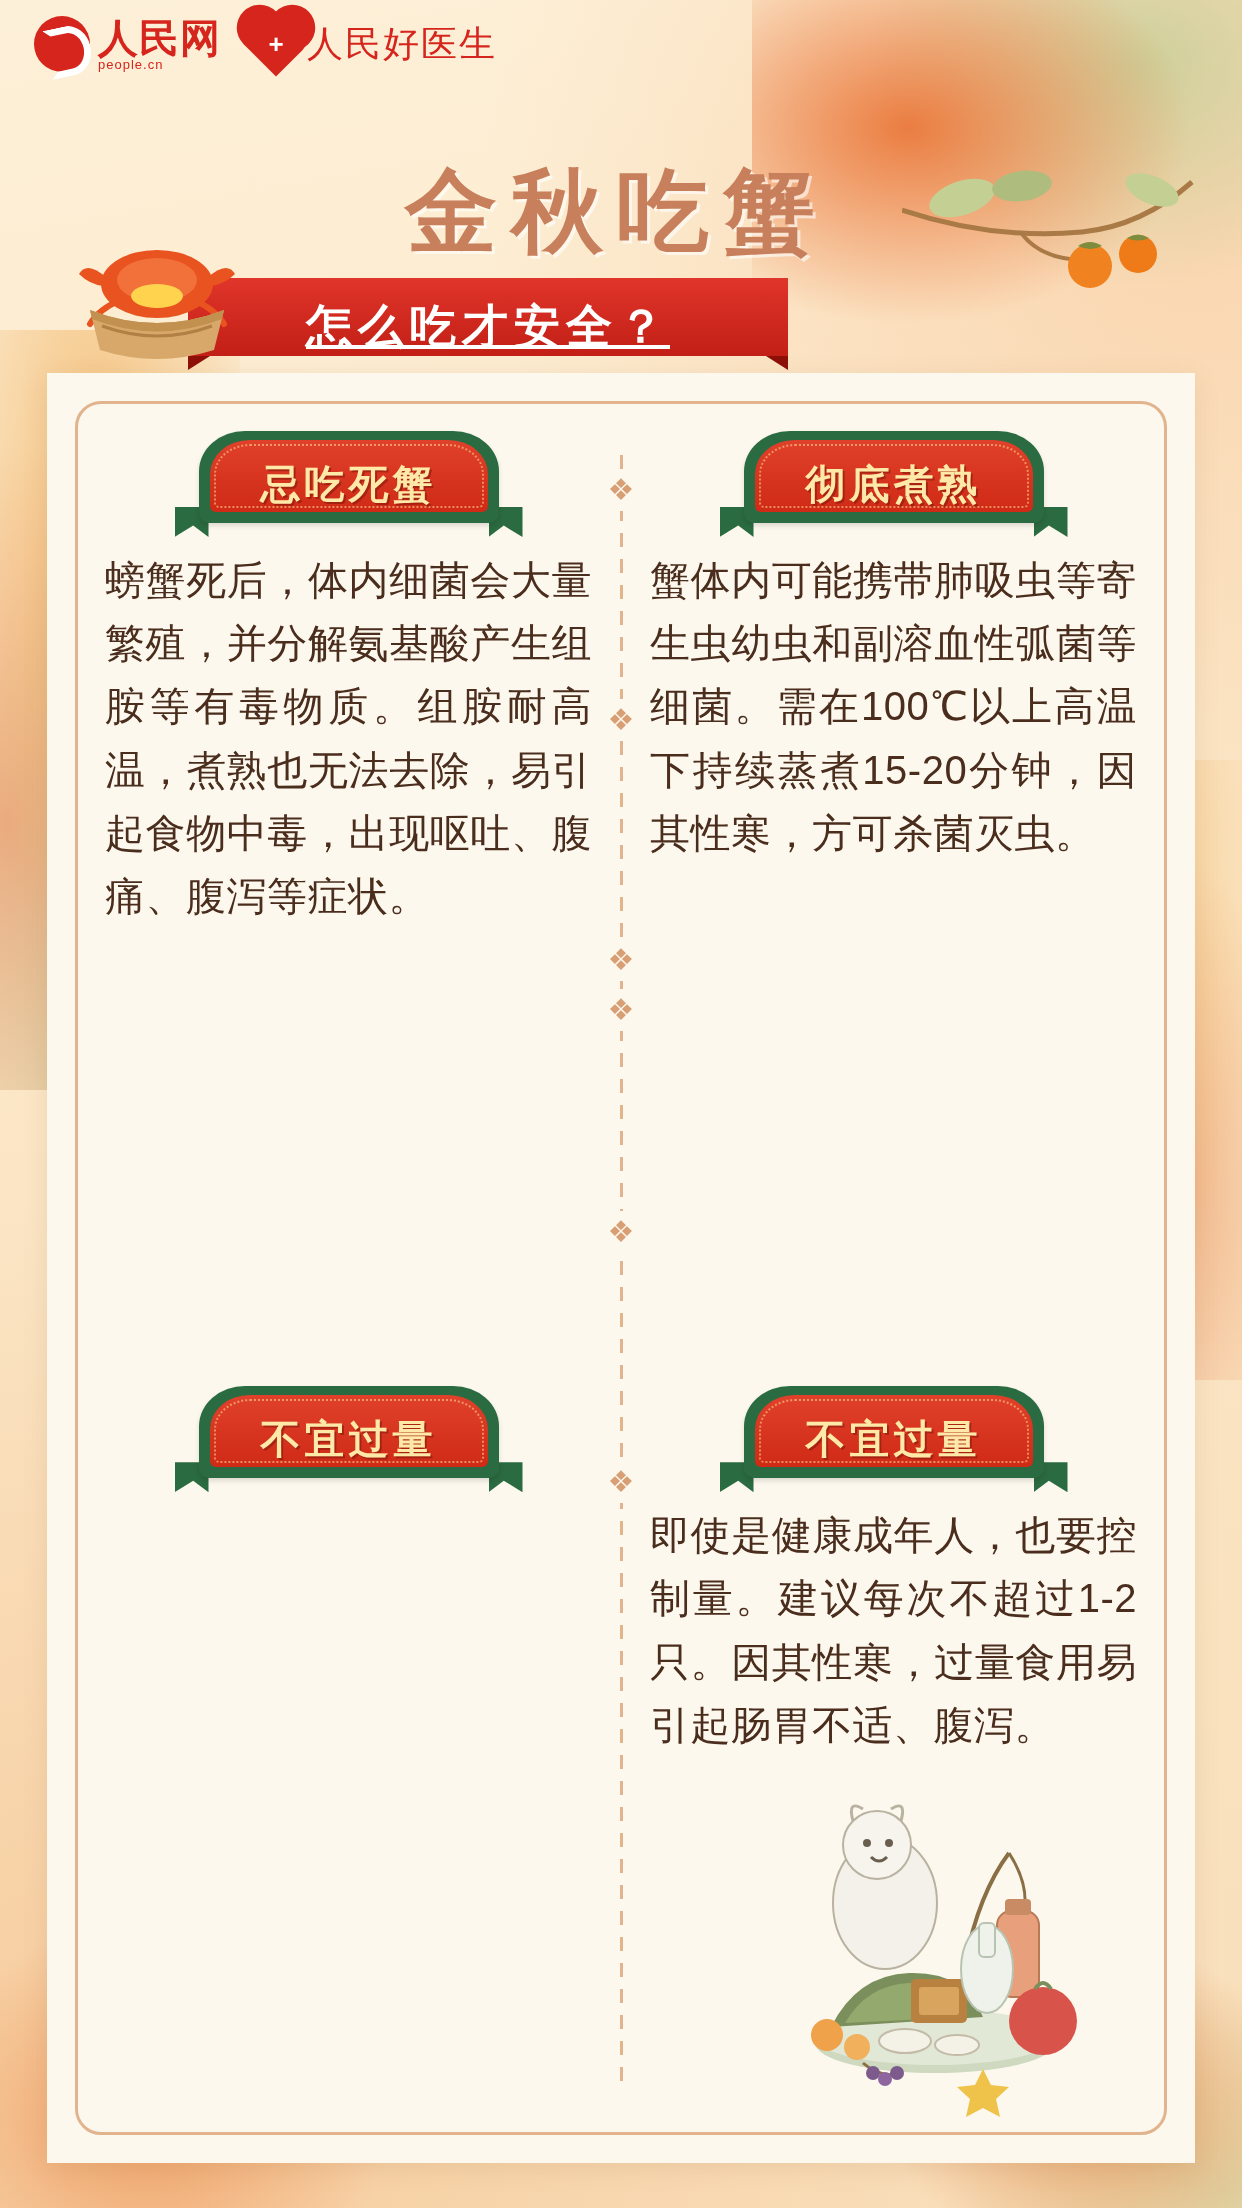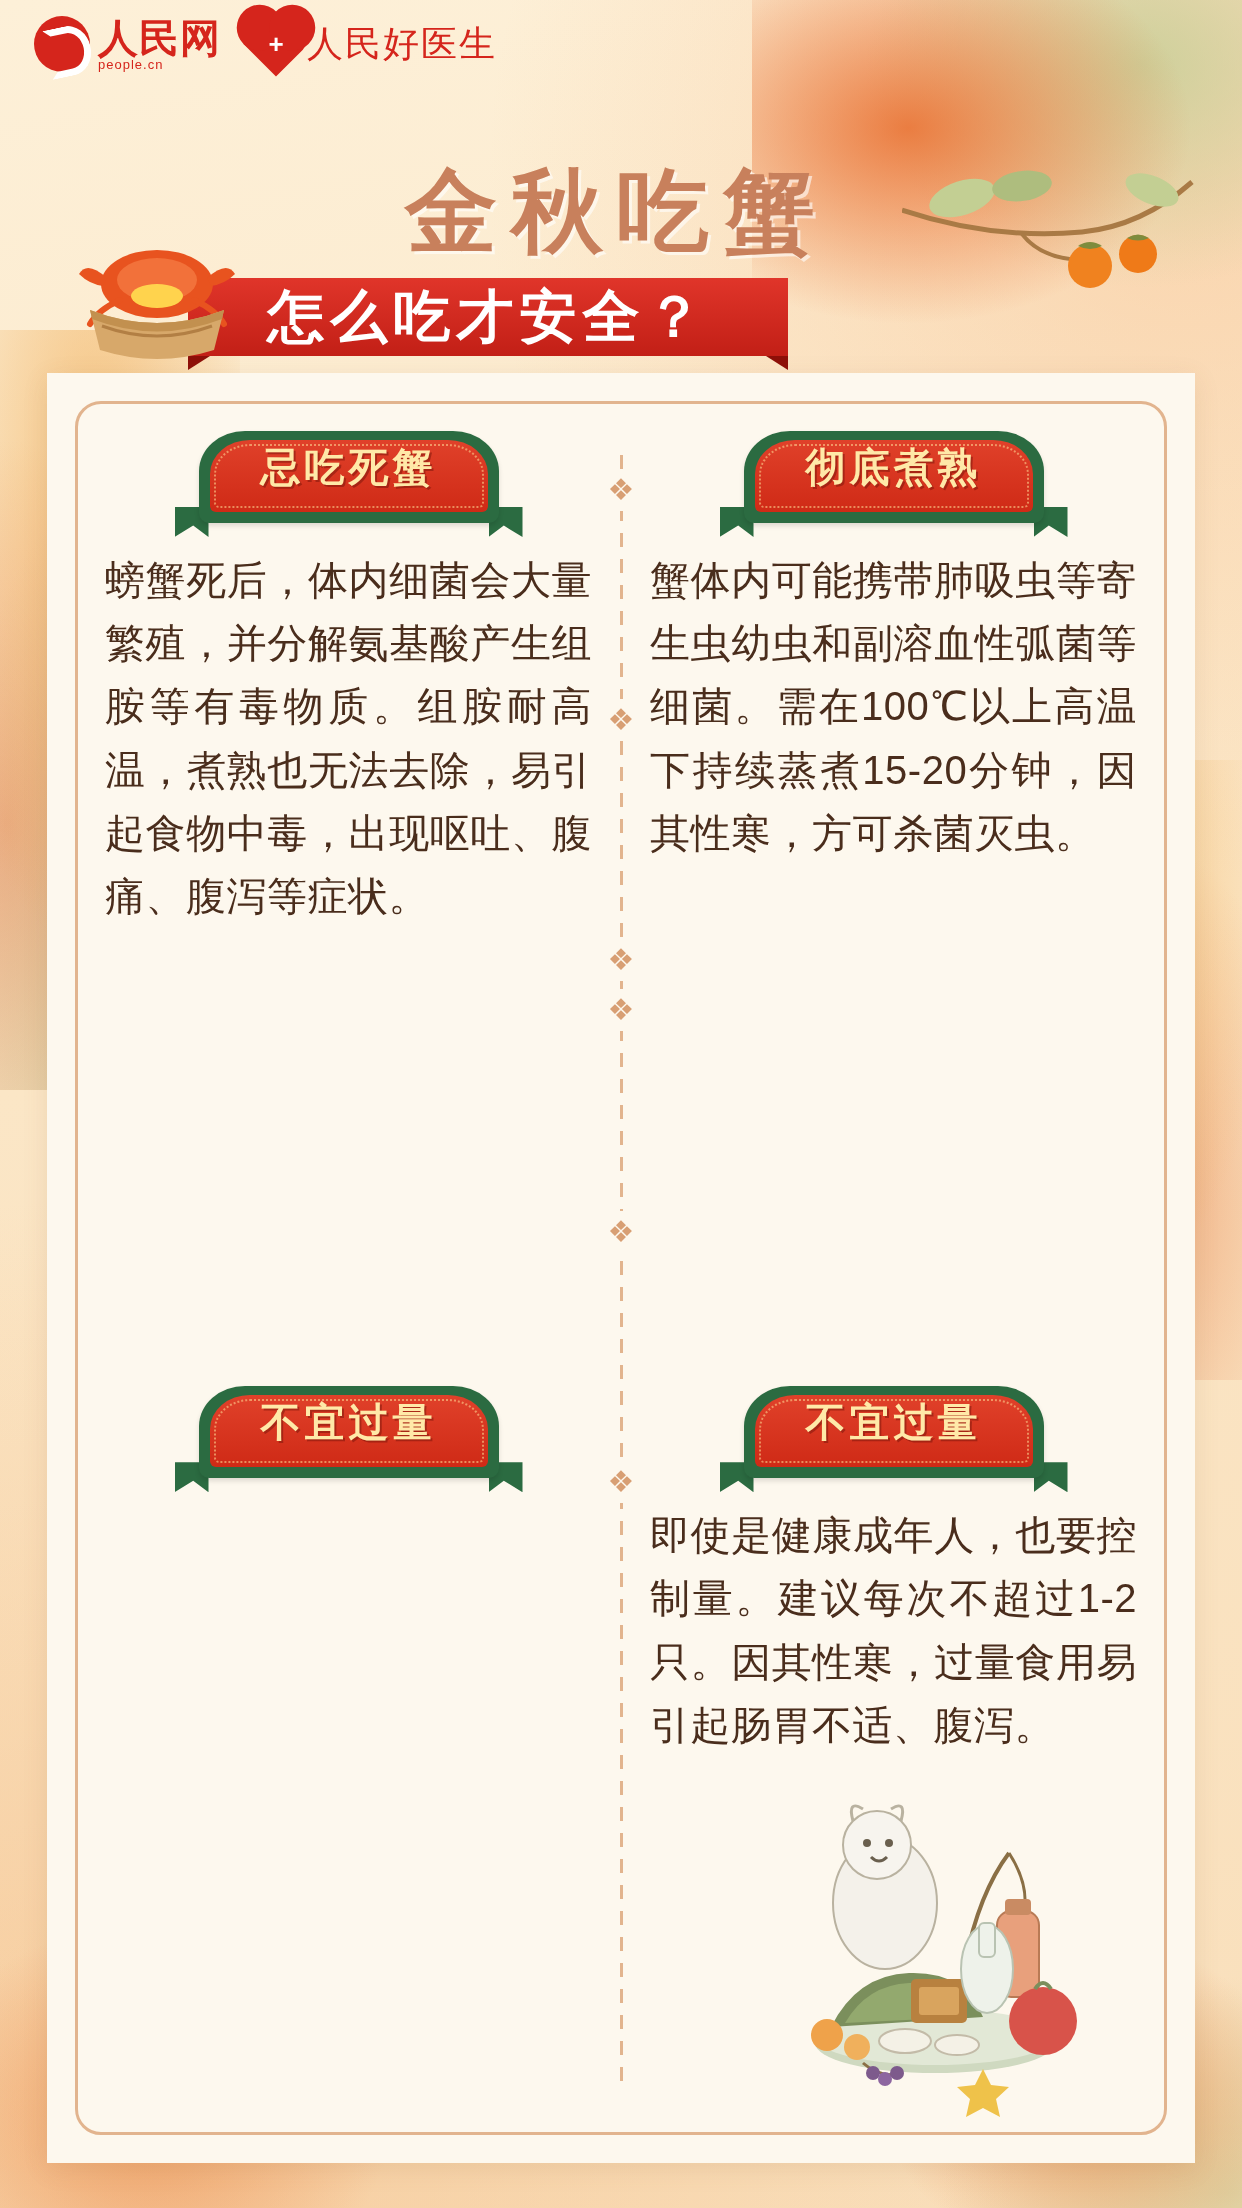--- a/index.html
+++ b/index.html
@@ -160,32 +160,33 @@
     position: absolute;
     top: 278px;
     left: 188px;
     width: 600px;
     height: 78px;
     background: linear-gradient(180deg, #e0352a 0%, #c21f16 100%);
     z-index: 4;
   }
   .title-sub {
     position: absolute;
-    top: 278px;
+    top: 288px;
     left: 188px;
     width: 600px;
     height: 78px;
     display: flex;
     align-items: center;
     justify-content: center;
     color: #ffffff;
-    font-size: 57px;
+    font-size: 46px;
     font-weight: bold;
     letter-spacing: 6px;
     z-index: 6;
+    text-decoration: underline;
   }
   .banner-tail {
     position: absolute;
     top: 356px;
     left: 188px;
     width: 0; height: 0;
     border-left: 22px solid #8e1009;
     border-bottom: 14px solid transparent;
     z-index: 3;
   }
@@ -286,21 +287,21 @@
     background: #2b6b41;
     border-radius: 46px 46px 10px 10px / 40px 40px 10px 10px;
     box-shadow: 0 3px 5px rgba(0,0,0,0.12);
   }
   .ribbon-front {
     position: absolute;
     top: 9px; left: 11px; right: 11px; bottom: 11px;
     background: linear-gradient(180deg, #e0412a 0%, #cf2a16 100%);
     border-radius: 40px 40px 6px 6px / 34px 34px 6px 6px;
     display: flex;
-    align-items: flex-start;
+    align-items: flex-end;
     justify-content: center;
   }
   .ribbon-front::before {
     content: "";
     position: absolute;
     inset: 4px;
     border: 2px dotted rgba(255,220,150,0.55);
     border-radius: 36px 36px 5px 5px / 30px 30px 5px 5px;
   }
   .ribbon-text {

